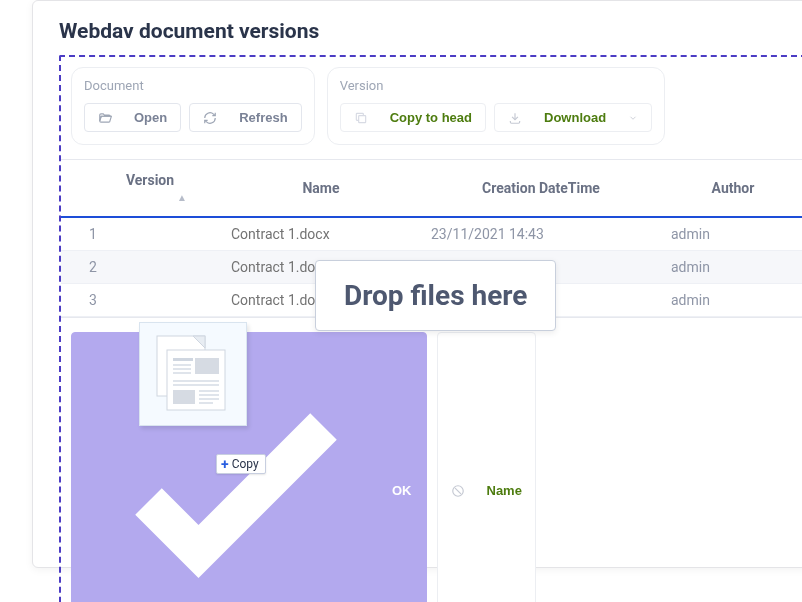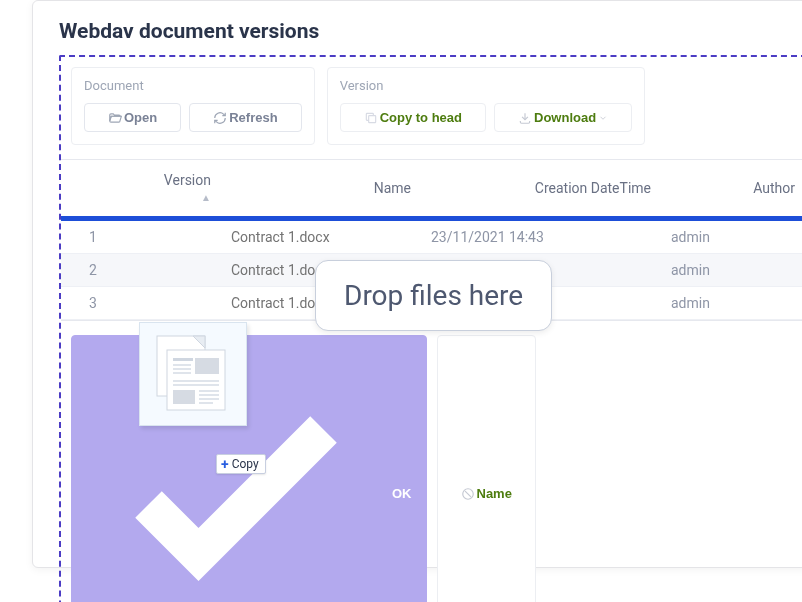--- a/index.html
+++ b/index.html
@@ -52,44 +52,44 @@
     padding: 10px 10px 12px 10px;
     position: relative;
   }
   .panels {
     display: flex;
     gap: 12px;
     margin-bottom: 14px;
   }
   .panel {
     border: 1px solid #eceef2;
-    border-radius: 4px;
+    border-radius: 12px;
     padding: 10px 12px 12px 12px;
     background: #fff;
   }
   .panel-title {
     font-size: 13px;
     color: #9ea6b5;
     margin-bottom: 10px;
   }
   .panel-buttons {
     display: flex;
     gap: 8px;
   }
   .btn {
     display: inline-flex;
     align-items: center;
-    gap: 2px;
+    gap: 22px;
     font-size: 13px;
     font-weight: 600;
     color: #7a8296;
     background: #fff;
     border: 1px solid #e3e6ed;
     border-radius: 4px;
-    padding: 6px 23px;
+    padding: 6px 13px;
     cursor: pointer;
     white-space: nowrap;
   }
   .btn.disabled {
     color: #4d7c0f;
     border-color: #eceef2;
     cursor: default;
   }
   .btn .icon { display: inline-flex; width: 14px; height: 14px; }
   .icon svg { width: 100%; height: 100%; }
@@ -101,25 +101,25 @@
     background: #fff;
     position: relative;
     margin: 0 -10px;
   }
   table {
     width: 100%;
     border-collapse: collapse;
     font-size: 14px;
   }
   thead th {
-    text-align: right;
-    font-weight: 400;
+    text-align: center;
+    font-weight: 700;
     color: #6a7184;
     padding: 12px 10px;
-    border-bottom: 5px solid #1d4ed8;
+    border-bottom: 2px solid #1d4ed8;
     background: #fff;
   }
   thead th:first-child { padding-left: 28px; width: 160px; }
   thead th:nth-child(2) { width: 200px; }
   thead th:nth-child(3) { width: 240px; }
   thead th:last-child { }
   .sort-caret { margin-left: 64px; color: #b6bcc9; font-size: 10px; vertical-align: middle; }
   tbody td {
     padding: 8px 10px;
     color: #8e95a6;
@@ -164,26 +164,27 @@
     box-shadow: 0 1px 2px rgba(0,0,0,0.1);
   }
   .copy-badge .plus { color: #2a5fe0; font-weight: 700; font-size: 14px; line-height: 1; }
 
   .drop-hint {
     position: absolute;
     left: 254px;
     top: 100px;
     background: #fff;
     border: 1px solid #c8cfdc;
-    border-radius: 13px;
+    border-radius: 4px;
     padding: 18px 28px;
     font-size: 28px;
     color: #4e5870;
     box-shadow: 0 2px 6px rgba(0,0,0,0.08);
     white-space: nowrap;
+    font-weight: bold;
   }
 
   .footer {
     display: flex;
     gap: 10px;
     margin-top: 14px;
   }
   .btn-ok {
     display: inline-flex;
     align-items: center;

